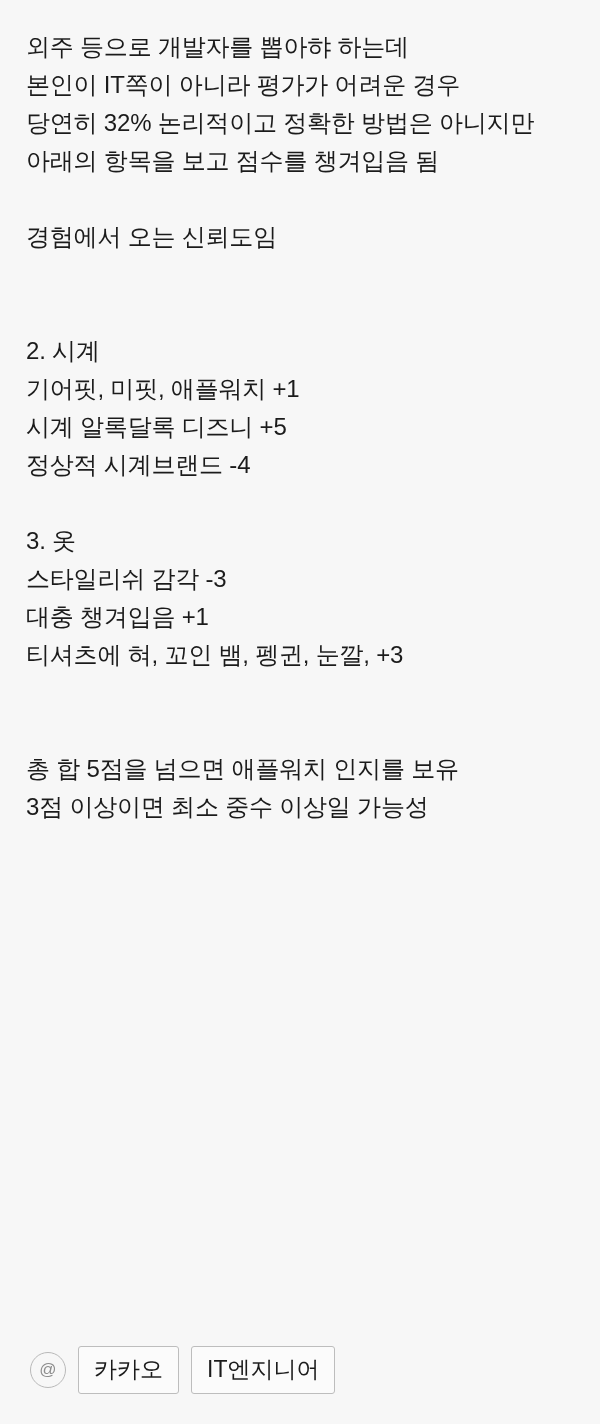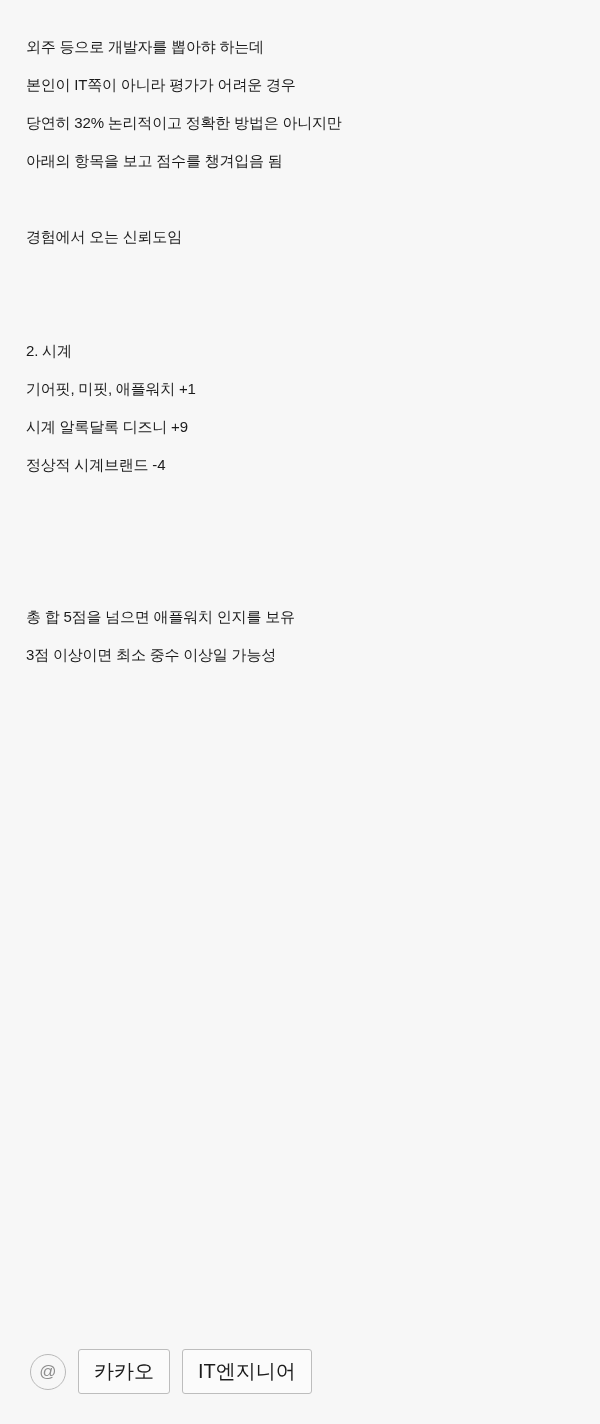--- a/index.html
+++ b/index.html
@@ -21,21 +21,21 @@
     background: #f7f7f7;
     box-sizing: border-box;
     padding: 28px 26px 0 26px;
     display: flex;
     flex-direction: column;
   }
   .content {
     flex: 1 1 auto;
   }
   .line {
-    font-size: 15px;
+    font-size: 24px;
     line-height: 38px;
     letter-spacing: -0.2px;
     color: #1b1b1b;
     white-space: pre-wrap;
     font-weight: 400;
   }
   .spacer {
     height: 38px;
   }
   .tagbar {
@@ -55,21 +55,21 @@
     align-items: center;
     justify-content: center;
     font-size: 17px;
     background: #f7f7f7;
     flex: 0 0 auto;
   }
   .tag {
     border: 1.5px solid #bdbdbd;
     background: #fbfbfb;
     border-radius: 3px;
-    font-size: 20px;
+    font-size: 23px;
     line-height: 1;
     padding: 11px 15px 12px 15px;
     color: #1b1b1b;
     white-space: nowrap;
   }
 </style>
 </head>
 <body>
 
 <div class="page">
@@ -88,26 +88,32 @@
     <div class="line">경험에서 오는 신뢰도임</div>
 
     <div class="spacer"></div>
 
 
     <div class="spacer"></div>
 
     <div>
       <div class="line">2. 시계</div>
       <div class="line">기어핏, 미핏, 애플워치 +1</div>
-      <div class="line">시계 알록달록 디즈니 +9</div>
+      <div class="line">시계 알록달록 디즈니 +5</div>
       <div class="line">정상적 시계브랜드 -4</div>
     </div>
 
     <div class="spacer"></div>
 
+    <div>
+      <div class="line">3. 옷</div>
+      <div class="line">스타일리쉬 감각 -3</div>
+      <div class="line">대충 챙겨입음 +1</div>
+      <div class="line">티셔츠에 혀, 꼬인 뱀, 펭귄, 눈깔, +3</div>
+    </div>
 
     <div class="spacer"></div>
 
 
     <div class="spacer"></div>
 
     <div>
       <div class="line">총 합 5점을 넘으면 애플워치 인지를 보유</div>
       <div class="line">3점 이상이면 최소 중수 이상일 가능성</div>
     </div>

